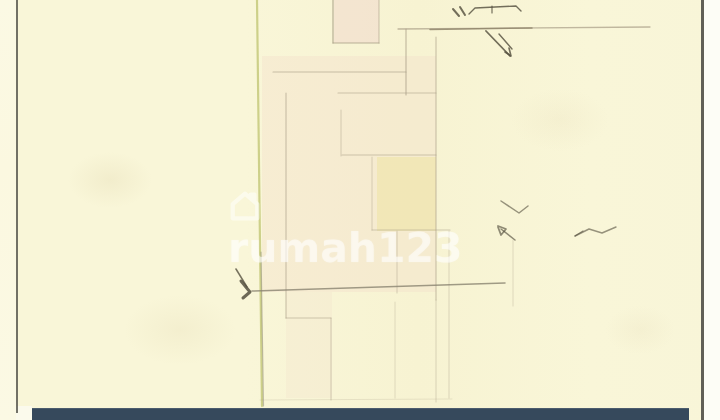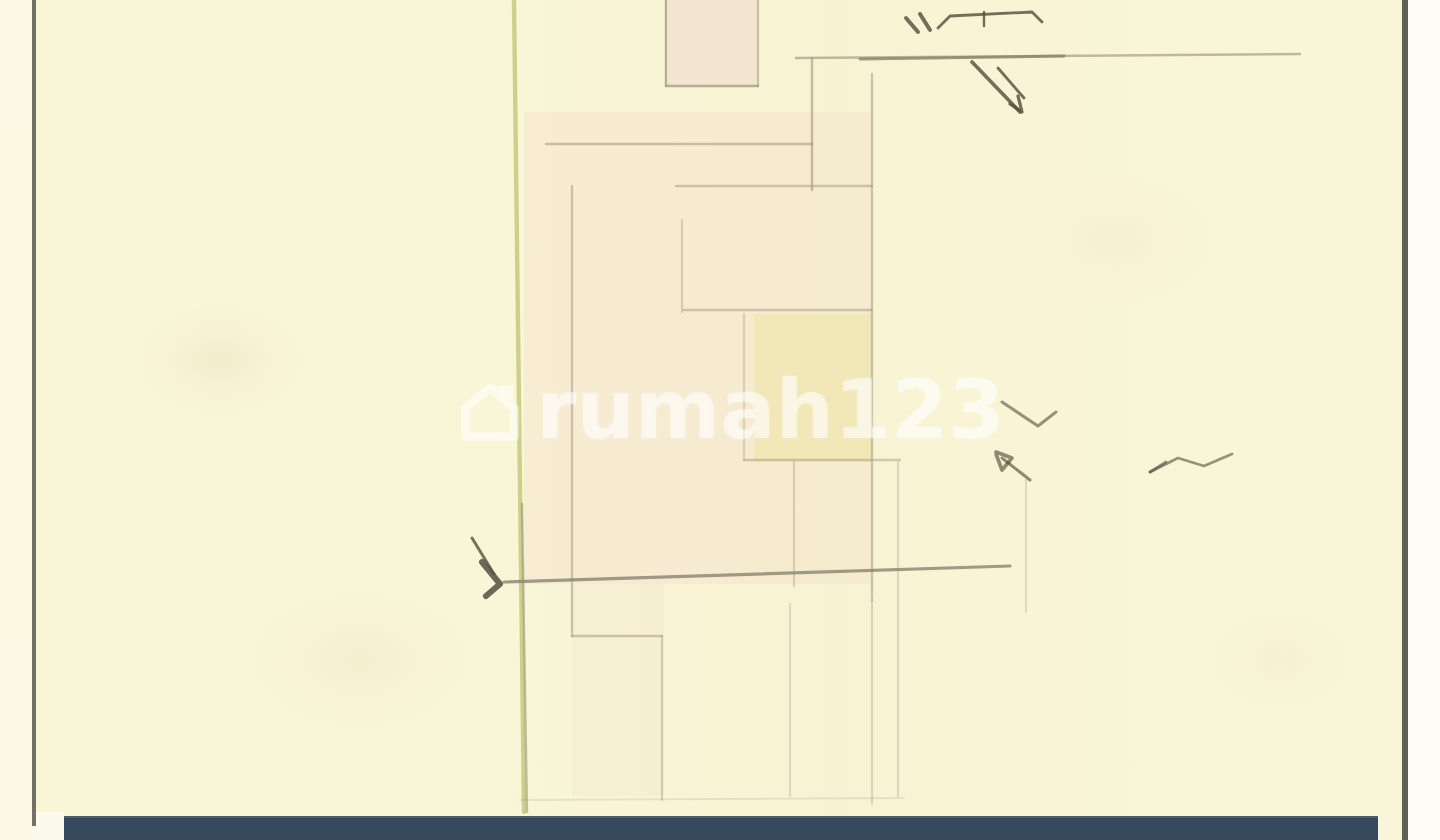--- a/index.html
+++ b/index.html
@@ -21,20 +21,21 @@
       radial-gradient(70px 45px at 560px 120px, rgba(215,200,160,.12), transparent 70%),
       radial-gradient(50px 35px at 640px 330px, rgba(215,200,160,.12), transparent 70%);
   }
   .sketch-svg{position:absolute;left:0;top:0;}
   
   .watermark{
     position:absolute;left:228px;top:186px;
     display:flex;align-items:flex-start;gap:6px;
     color:var(--watermark-white);
     pointer-events:none;
+    flex-direction:column;
   }
   .watermark .wm-text{
     font-size:41px;line-height:38px;font-weight:700;letter-spacing:0;
     text-shadow:0 0 2px rgba(255,255,255,.25);
     white-space:nowrap;
   }
   .wm-icon{width:34px;height:34px;margin-top:3px;opacity:.95;}
   
   .left-margin{position:absolute;left:0;top:0;width:16px;height:420px;
     background:linear-gradient(180deg,var(--paper-light),#fbf8e0 40%,var(--paper-light));}

